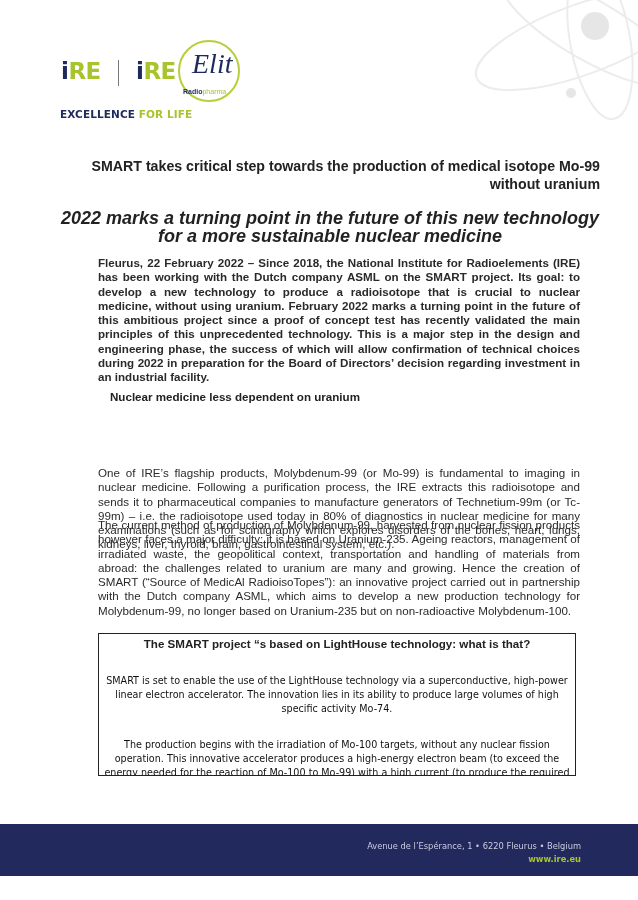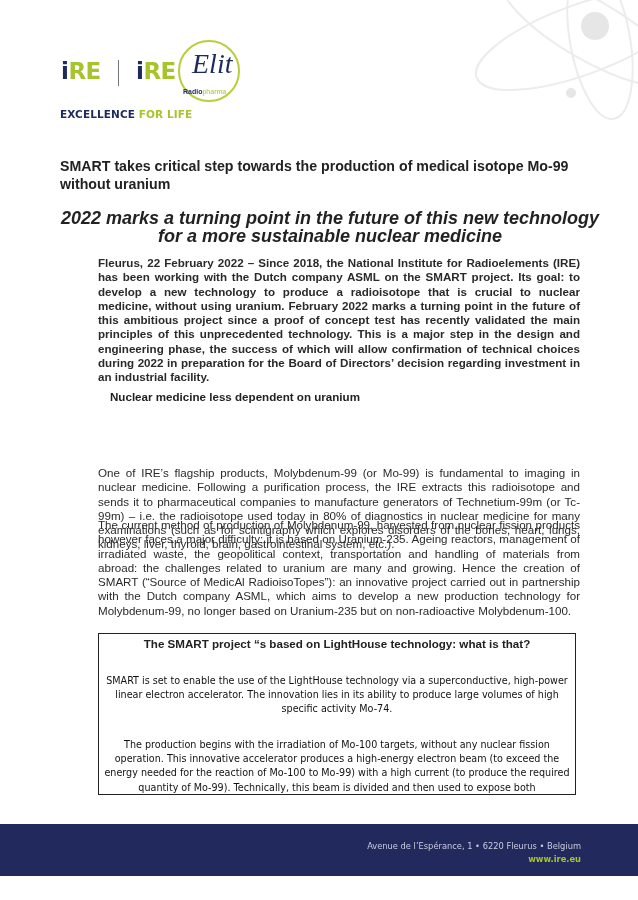--- a/index.html
+++ b/index.html
@@ -15,30 +15,30 @@
   .logo-ireelit .re { color: #a7c42d; }
   .logo-elit { position: absolute; left: 120px; top: 10px; font-family: Liberation Serif, serif; font-style: italic; font-size: 28px; color: #1f2a5c; line-height: 1; margin-left: 12px; }
   .logo-circle { position: absolute; left: 118px; top: 0px; width: 62px; height: 62px; border: 2px solid #b7cf3a; border-radius: 50%; box-sizing: border-box; }
   .logo-radio { position: absolute; left: 123px; top: 48px; font-size: 7px; font-weight: bold; line-height: 1; }
   .logo-radio .a { color: #1f2a5c; }
   .logo-radio .b { color: #a7c42d; font-weight: normal; }
   .tagline { position: absolute; left: 60px; top: 108px; font-family: "DejaVu Sans", sans-serif; font-weight: bold; font-size: 10.5px; letter-spacing: 0.1px; }
   .tagline .a { color: #1f2a5c; margin-top: 48px; }
   .tagline .b { color: #a7c42d; }
 
-  .title { position: absolute; left: 60px; width: 540px; top: 157px; text-align: left; font-weight: bold; font-size: 14.2px; line-height: 18px; color: #222; }
+  .title { position: absolute; left: 60px; width: 540px; top: 157px; text-align: right; font-weight: bold; font-size: 14.2px; line-height: 18px; color: #222; }
   .subtitle { position: absolute; left: 60px; width: 540px; top: 209px; text-align: center; font-weight: bold; font-style: italic; font-size: 18px; line-height: 18px; color: #222; }
 
   .p { position: absolute; left: 98px; width: 482px; text-align: justify; font-size: 11.6px; line-height: 14.3px; color: #2a2a2a; }
   .p-lead { top: 256px; font-weight: bold; }
   .h2 { position: absolute; left: 110px; top: 390px; font-weight: bold; font-size: 11.6px; color: #222; }
   .p-1 { top: 438px; margin-top: 28px; }
   .p-2 { top: 518px; }
 
-  .box { position: absolute; left: 98px; top: 633px; width: 478px; height: 162px; border: 1px solid #222; border-top: 1px solid #222; box-sizing: border-box; overflow: hidden; }
+  .box { position: absolute; left: 98px; top: 633px; width: 478px; height: 143px; border: 1px solid #222; border-top: 1px solid #222; box-sizing: border-box; overflow: hidden; }
   .box-title { position: absolute; left: 0; width: 100%; top: 3px; text-align: center; font-weight: bold; font-size: 11.6px; color: #222; }
   .box-p { position: absolute; left: 4px; width: 468px; text-align: center; font-family: "DejaVu Sans", sans-serif; font-size: 9.6px; line-height: 14.2px; color: #111; }
   .box-p1 { top: 40px; }
   .box-p2 { top: 104px; }
 
   .footer { position: absolute; left: 0; top: 824px; width: 638px; height: 52px; background: #22295c; }
   .footer-addr { position: absolute; right: 57px; top: 17px; font-family: "DejaVu Sans", sans-serif; font-size: 8.3px; color: #c9cbe0; }
   .footer-url { position: absolute; right: 57px; top: 30px; font-family: "DejaVu Sans", sans-serif; font-weight: bold; font-size: 8.3px; color: #a7c42d; margin-left: 28px; }
 </style>
 </head>

